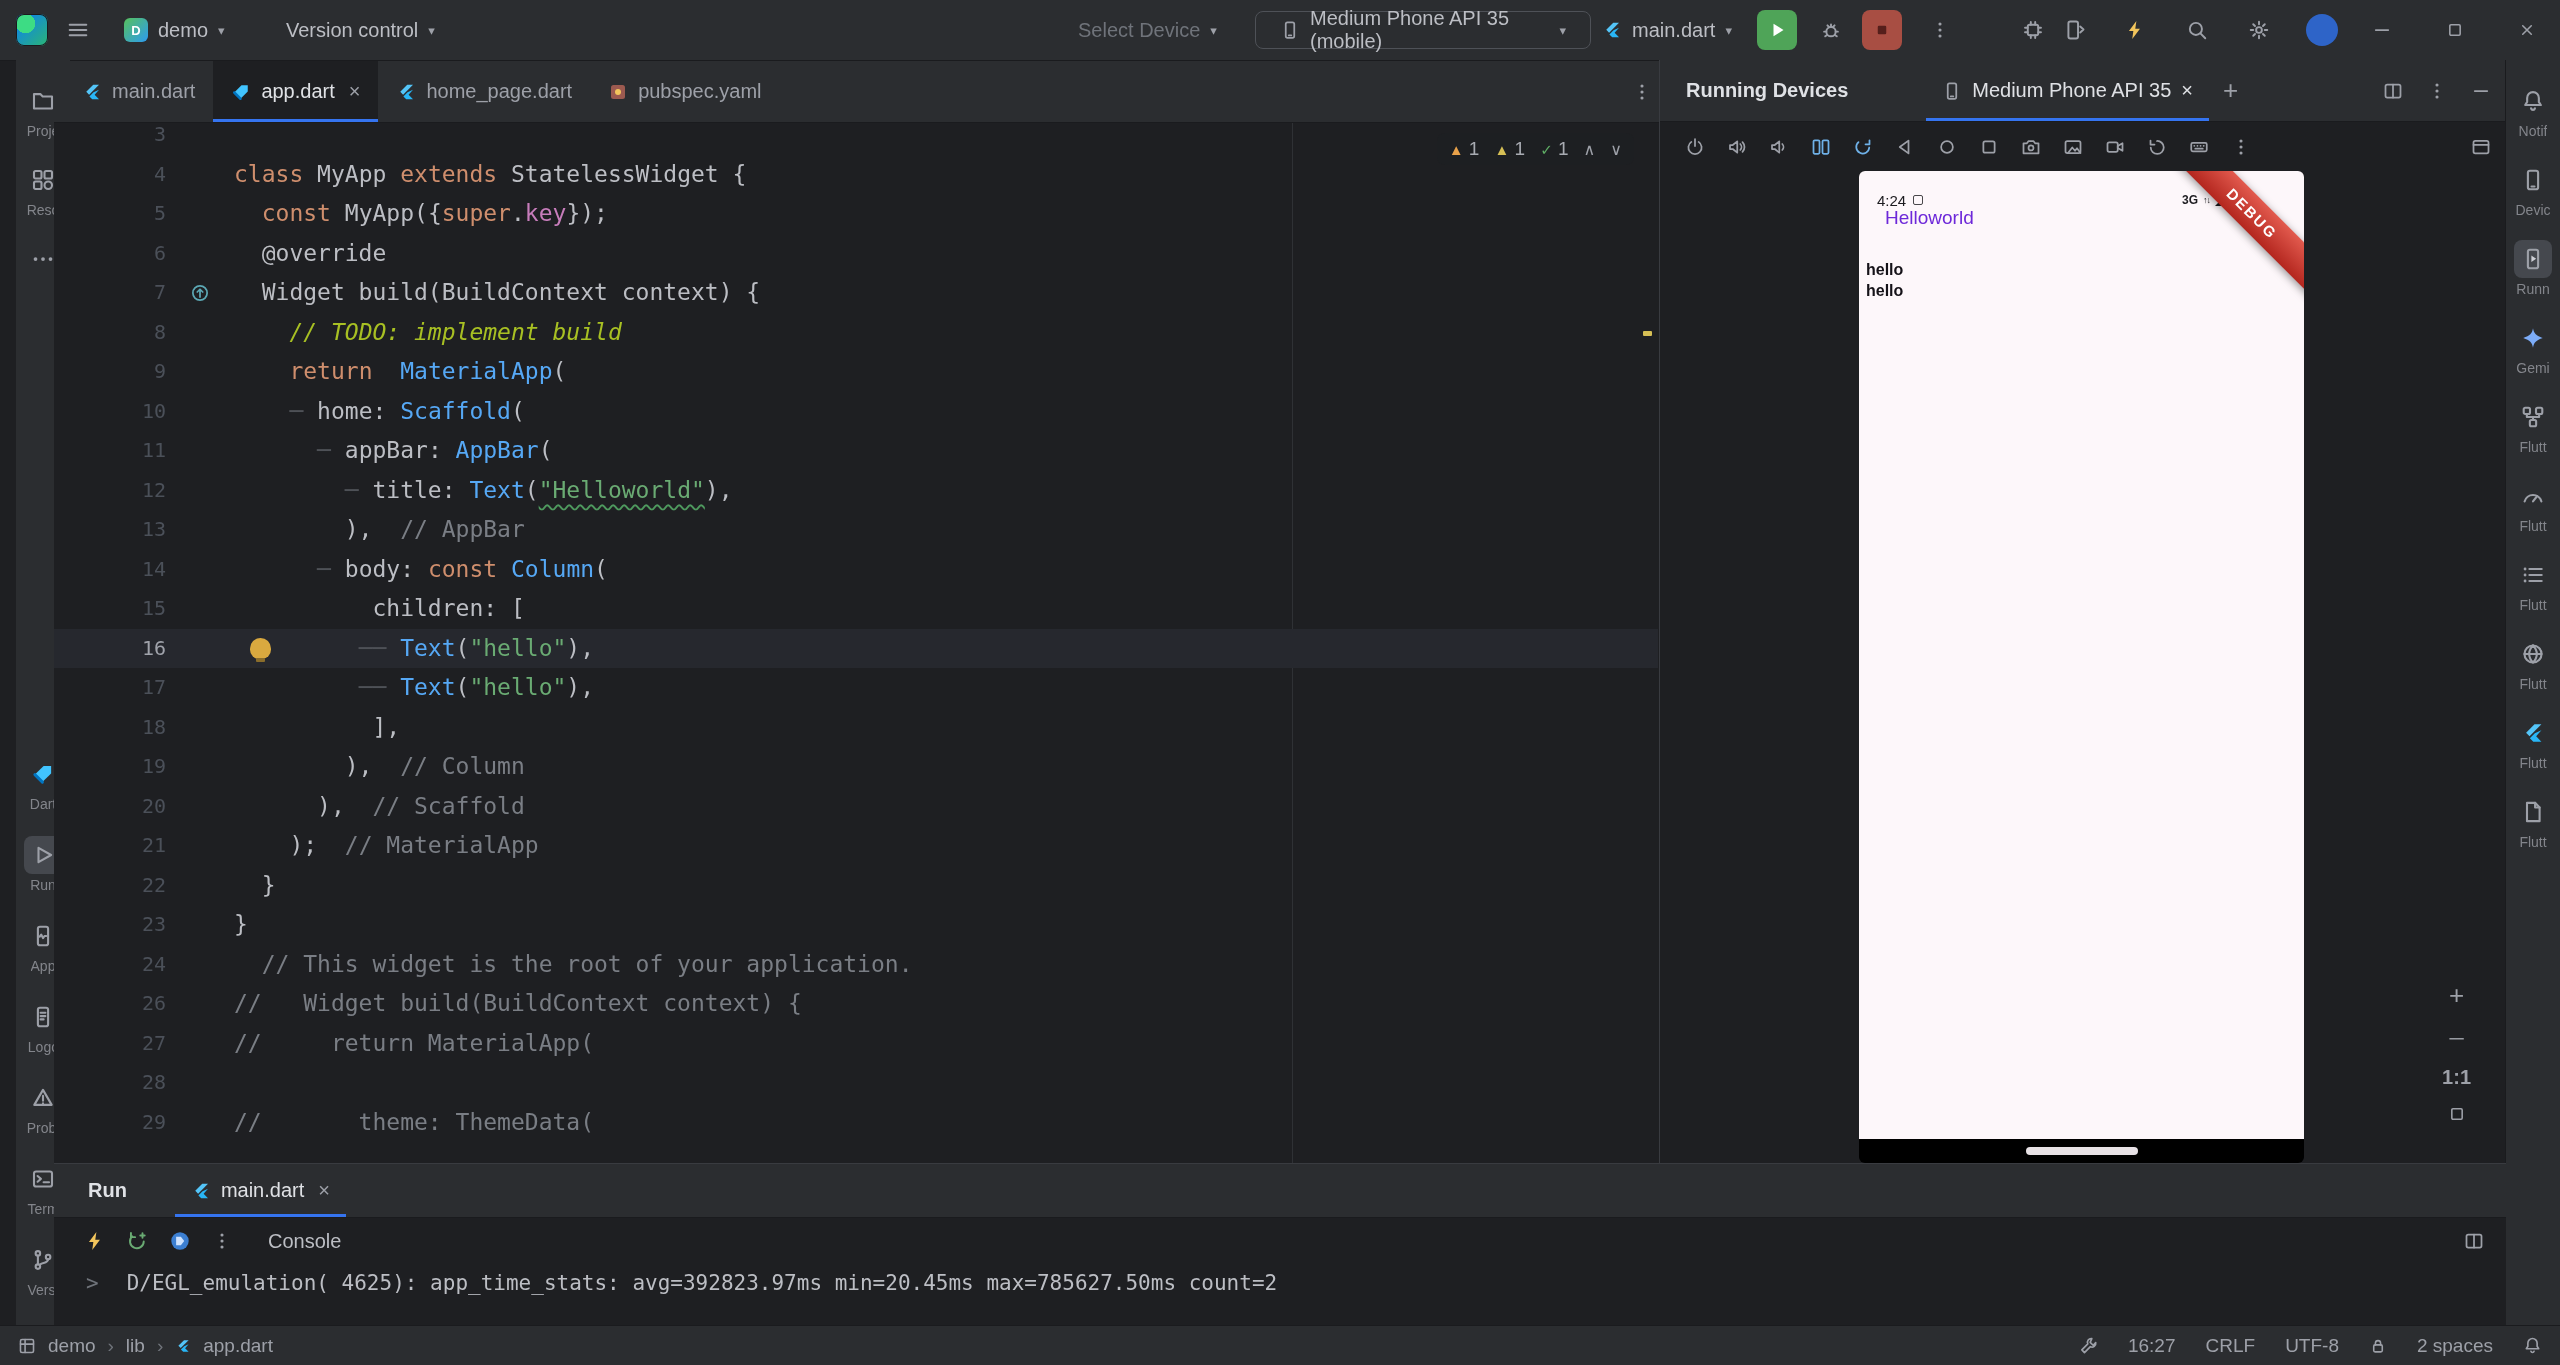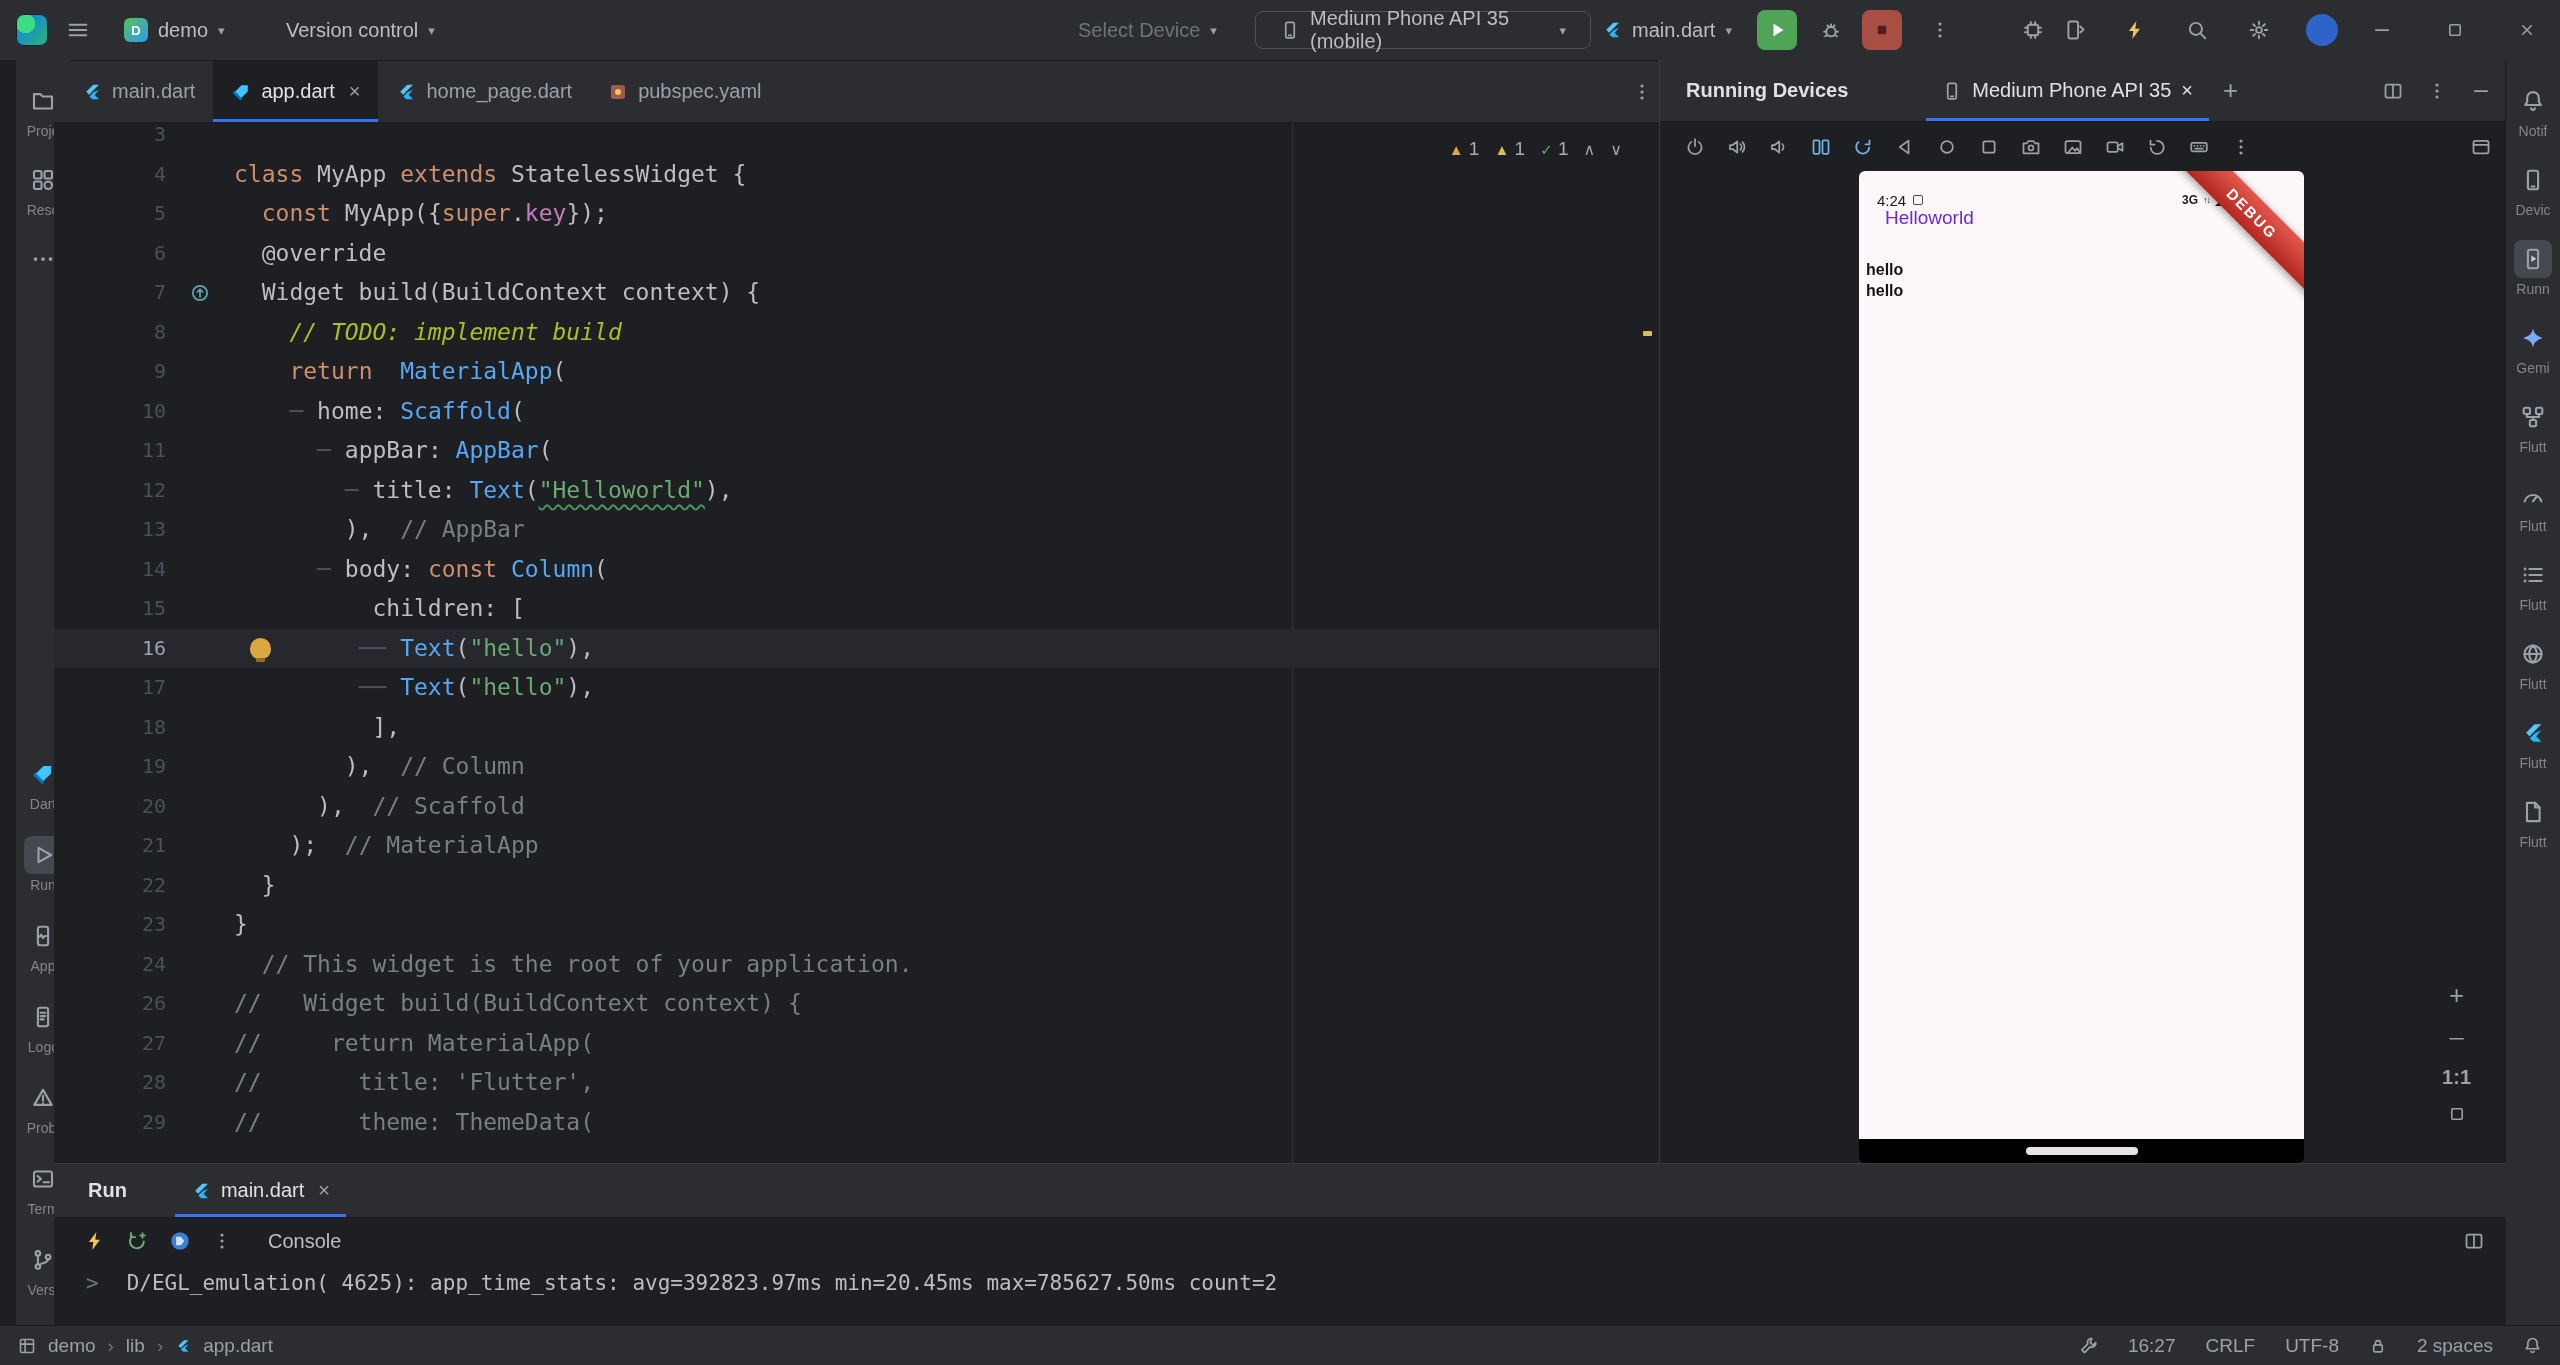--- a/index.html
+++ b/index.html
@@ -537,21 +537,20 @@
           <pre class="codeln"><span class="tk-com">//   Widget build(BuildContext context) {</span></pre>
         </div>
         <div class="line">
           <span class="ln">27</span>
           <span class="gslot"></span>
           <pre class="codeln"><span class="tk-com">//     return MaterialApp(</span></pre>
         </div>
         <div class="line">
           <span class="ln">28</span>
           <span class="gslot"></span>
-          <pre class="codeln"><span class="tk-com">//       title: 'Flutter',</span></pre>
         </div>
         <div class="line">
           <span class="ln">29</span>
           <span class="gslot"></span>
           <pre class="codeln"><span class="tk-com">//       theme: ThemeData(</span></pre>
         </div>
       </div>
     <div id="insp">
       <span><span class="tri t-or">▲</span> <span>1</span></span>
       <span><span class="tri t-ye">▲</span> <span>1</span></span>

